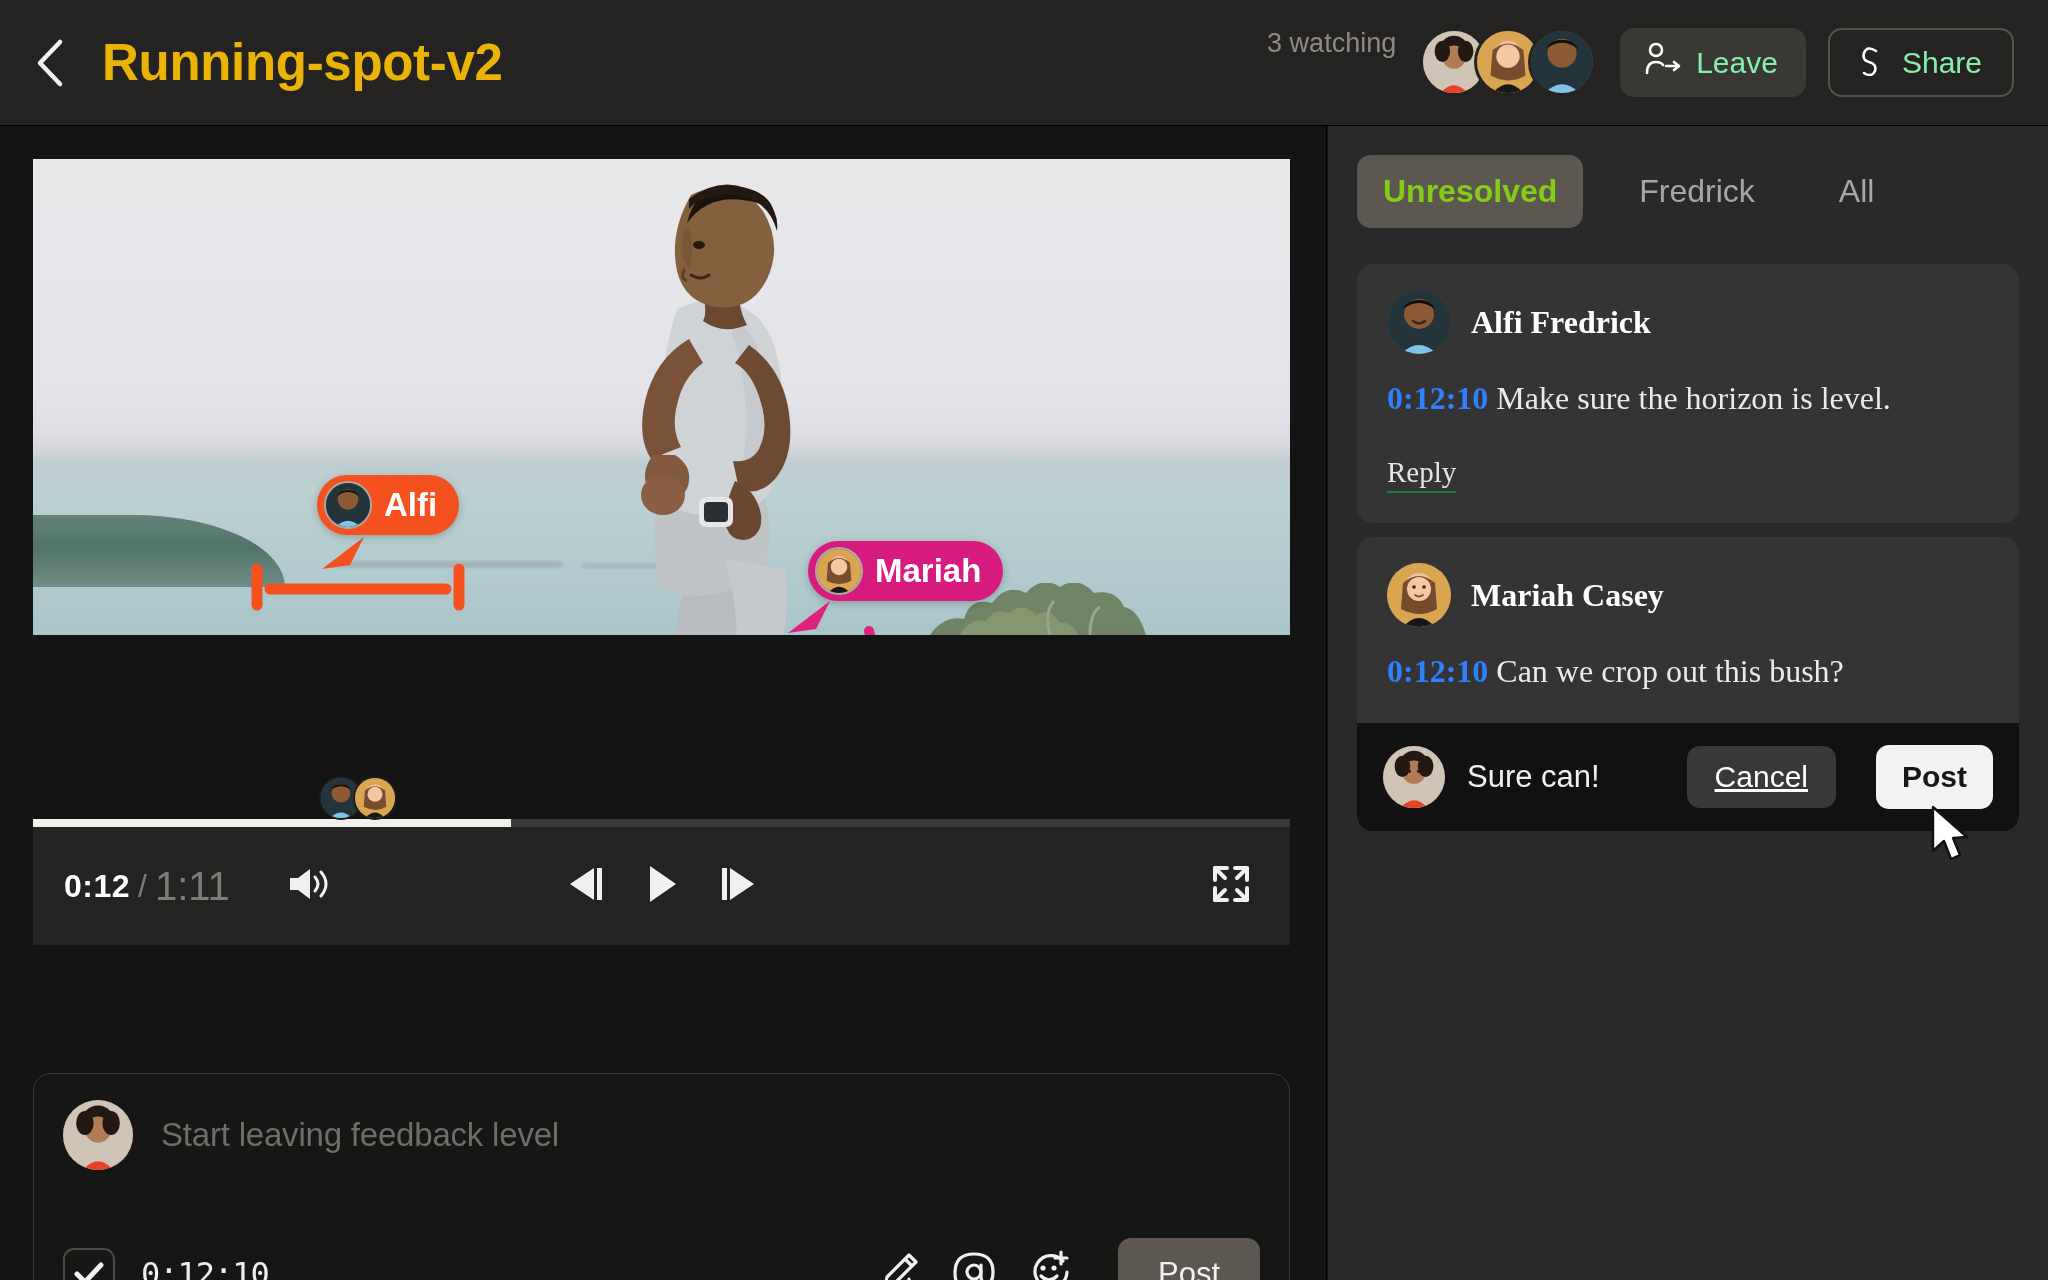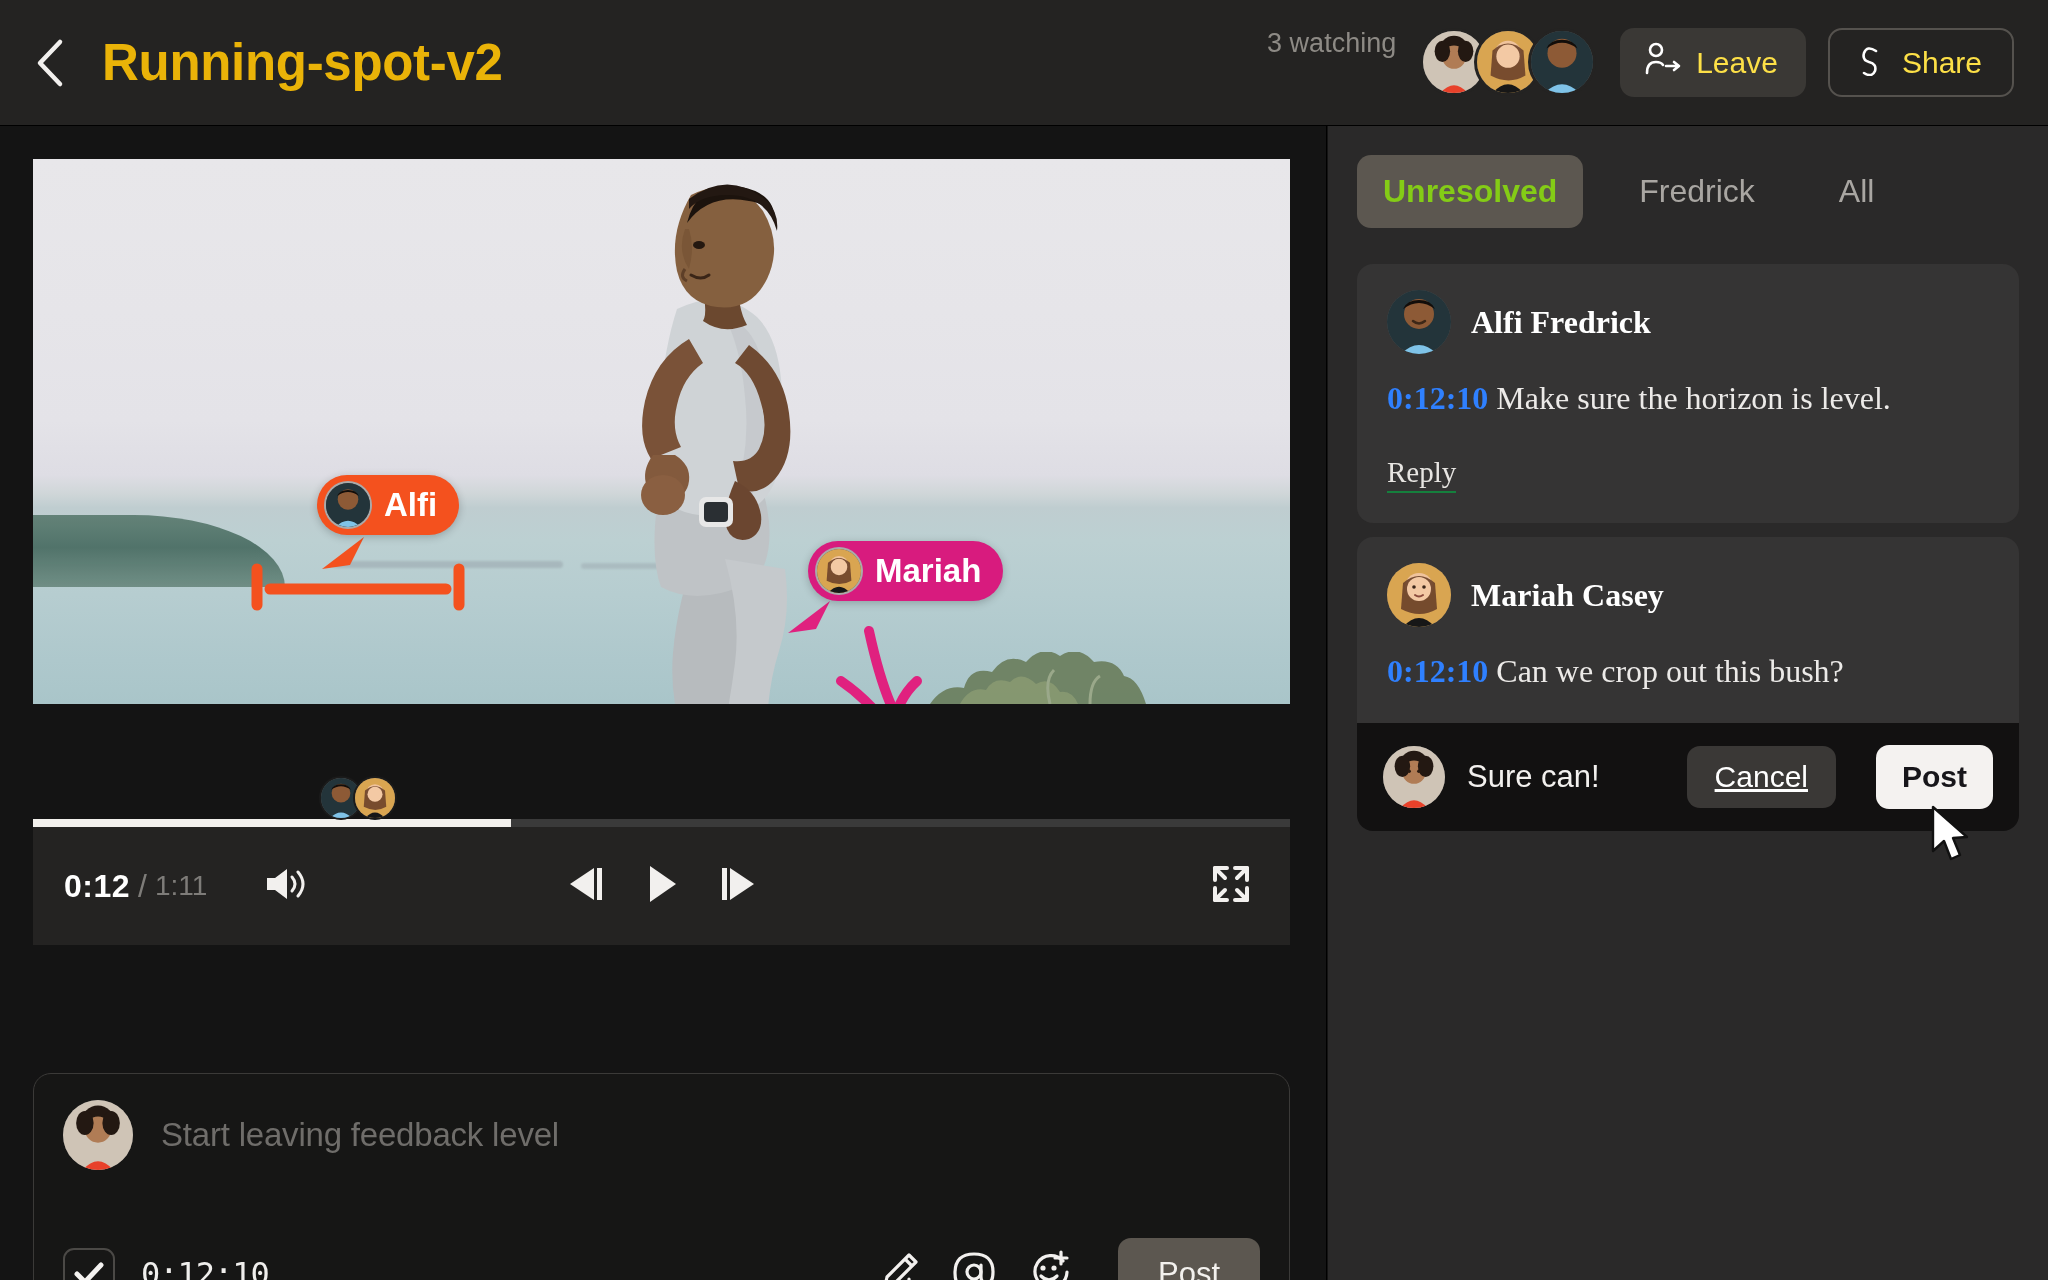--- a/index.html
+++ b/index.html
@@ -41,38 +41,38 @@
 
   .avatar {
     border-radius: 50%; overflow: hidden; flex: none;
     background: #555; position: relative;
   }
   .avatar svg { display: block; width: 100%; height: 100%; }
 
   .btn {
     display: flex; align-items: center; gap: 14px;
     border-radius: 14px; cursor: pointer;
-    font-size: 30px; color: #fde047; font-weight: 400;
+    font-size: 30px; color: #86efac; font-weight: 400;
     white-space: nowrap;
   }
   .btn-leave { background: #39373500; background: #383634; padding: 14px 28px 14px 24px; }
   .btn-leave { background: #3a3835; }
   .btn-share {
     background: transparent; border: 2px solid #55524e;
     padding: 12px 30px 12px 26px; margin-left: 22px;
   }
 
   
   .left-panel {
     position: absolute; left: 0; top: 126px; width: 1327px; height: 1154px;
     background: #141414;
     border-right: 1px solid #000;
   }
   .video-wrap {
-    position: absolute; left: 33px; top: 33px; width: 1257px; height: 545px;
+    position: absolute; left: 33px; top: 33px; width: 1257px; height: 476px;
     overflow: hidden;
   }
   .video-frame {
     position: absolute; inset: 0;
     background:
       linear-gradient(to bottom,
         #e8e7ea 0%, #e6e5e9 28%, #e4e3e8 48%, #dedde4 58%,
         #cfd6d8 61.5%, #bfcdd0 64%, #bcd0d2 70%, #b6cdd0 80%, #aec8cc 92%, #a9c5c9 100%);
   }
   .headland {
@@ -123,21 +123,21 @@
   }
   .marker-avatars .avatar { width: 44px; height: 44px; margin-left: -10px; border: 2px solid #1b1b1b; }
   .marker-avatars .avatar:first-child { margin-left: 0; }
   .player-bar {
     position: absolute; left: 33px; top: 701px; width: 1257px; height: 118px;
     background: #242322;
     display: flex; align-items: center;
   }
   .time-cur { font-size: 32px; color: #fff; font-weight: 700; margin-left: 31px; letter-spacing: .5px; }
   .time-sep { font-size: 32px; color: #7e7c79; margin: 0 8px; }
-  .time-total { font-size: 28px; color: #7e7c79; }
+  .time-total { font-size: 40px; color: #7e7c79; }
   .vol-btn { margin-left: 56px; cursor: pointer; display:flex; }
   .transport { position:absolute; left: 50%; transform: translateX(-50%); display:flex; align-items:center; gap: 38px; }
   .transport > div { cursor: pointer; display:flex; }
   .fs-btn { position: absolute; right: 38px; cursor: pointer; display:flex; }
 
   
   .composer {
     position: absolute; left: 33px; top: 947px; width: 1257px; height: 262px;
     border: 1px solid #3b3a38; border-radius: 18px; background: #161615;
   }

